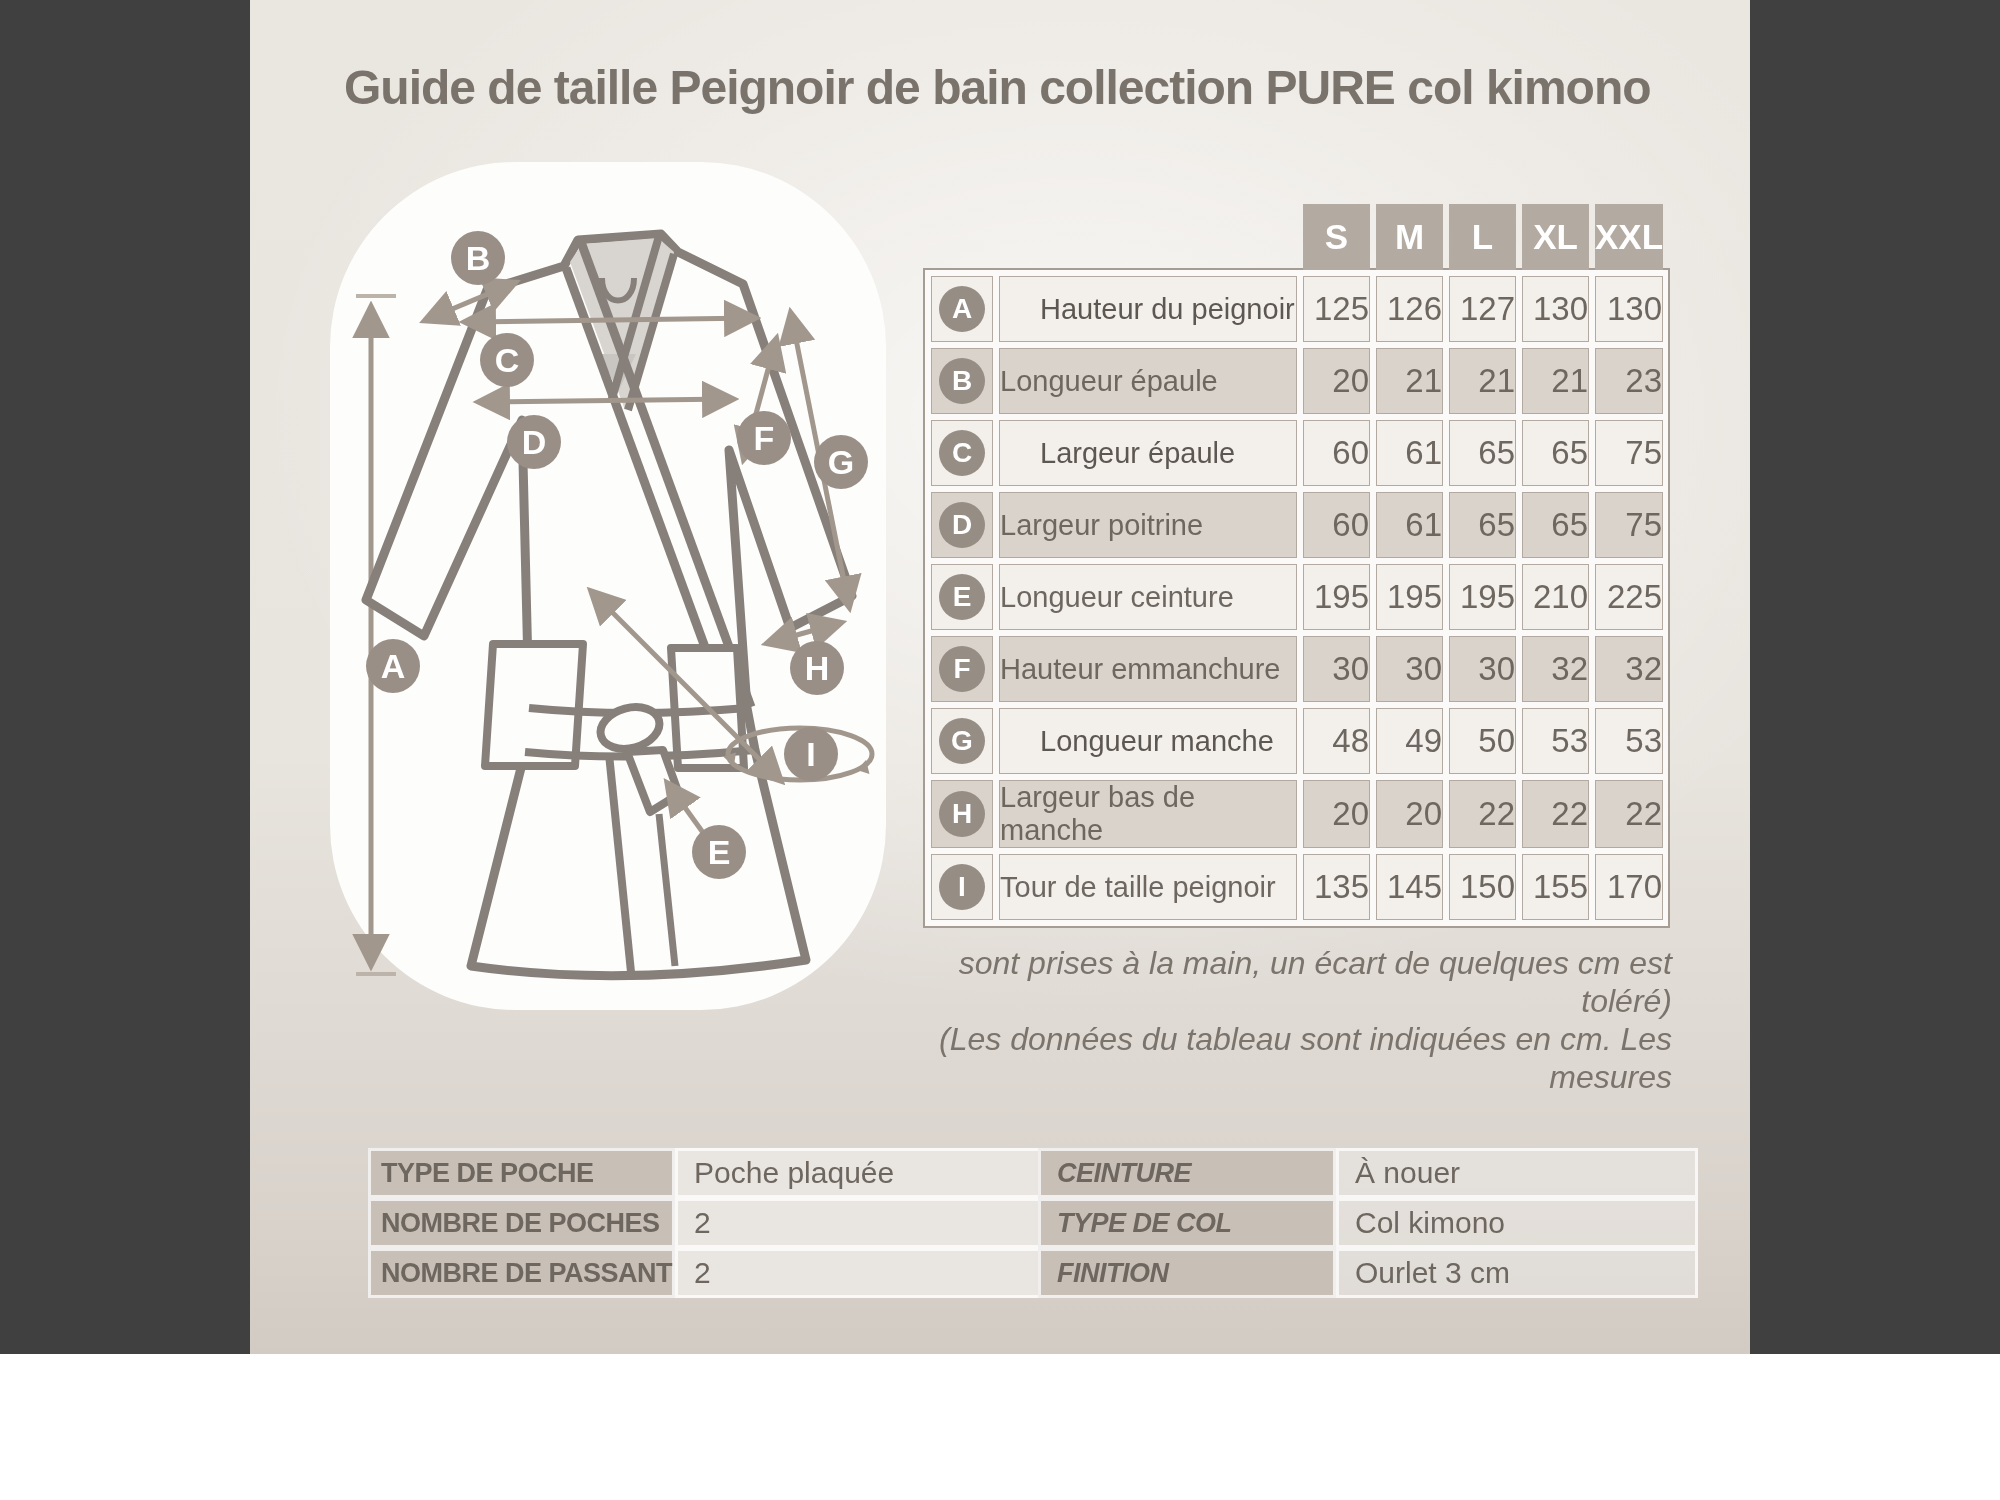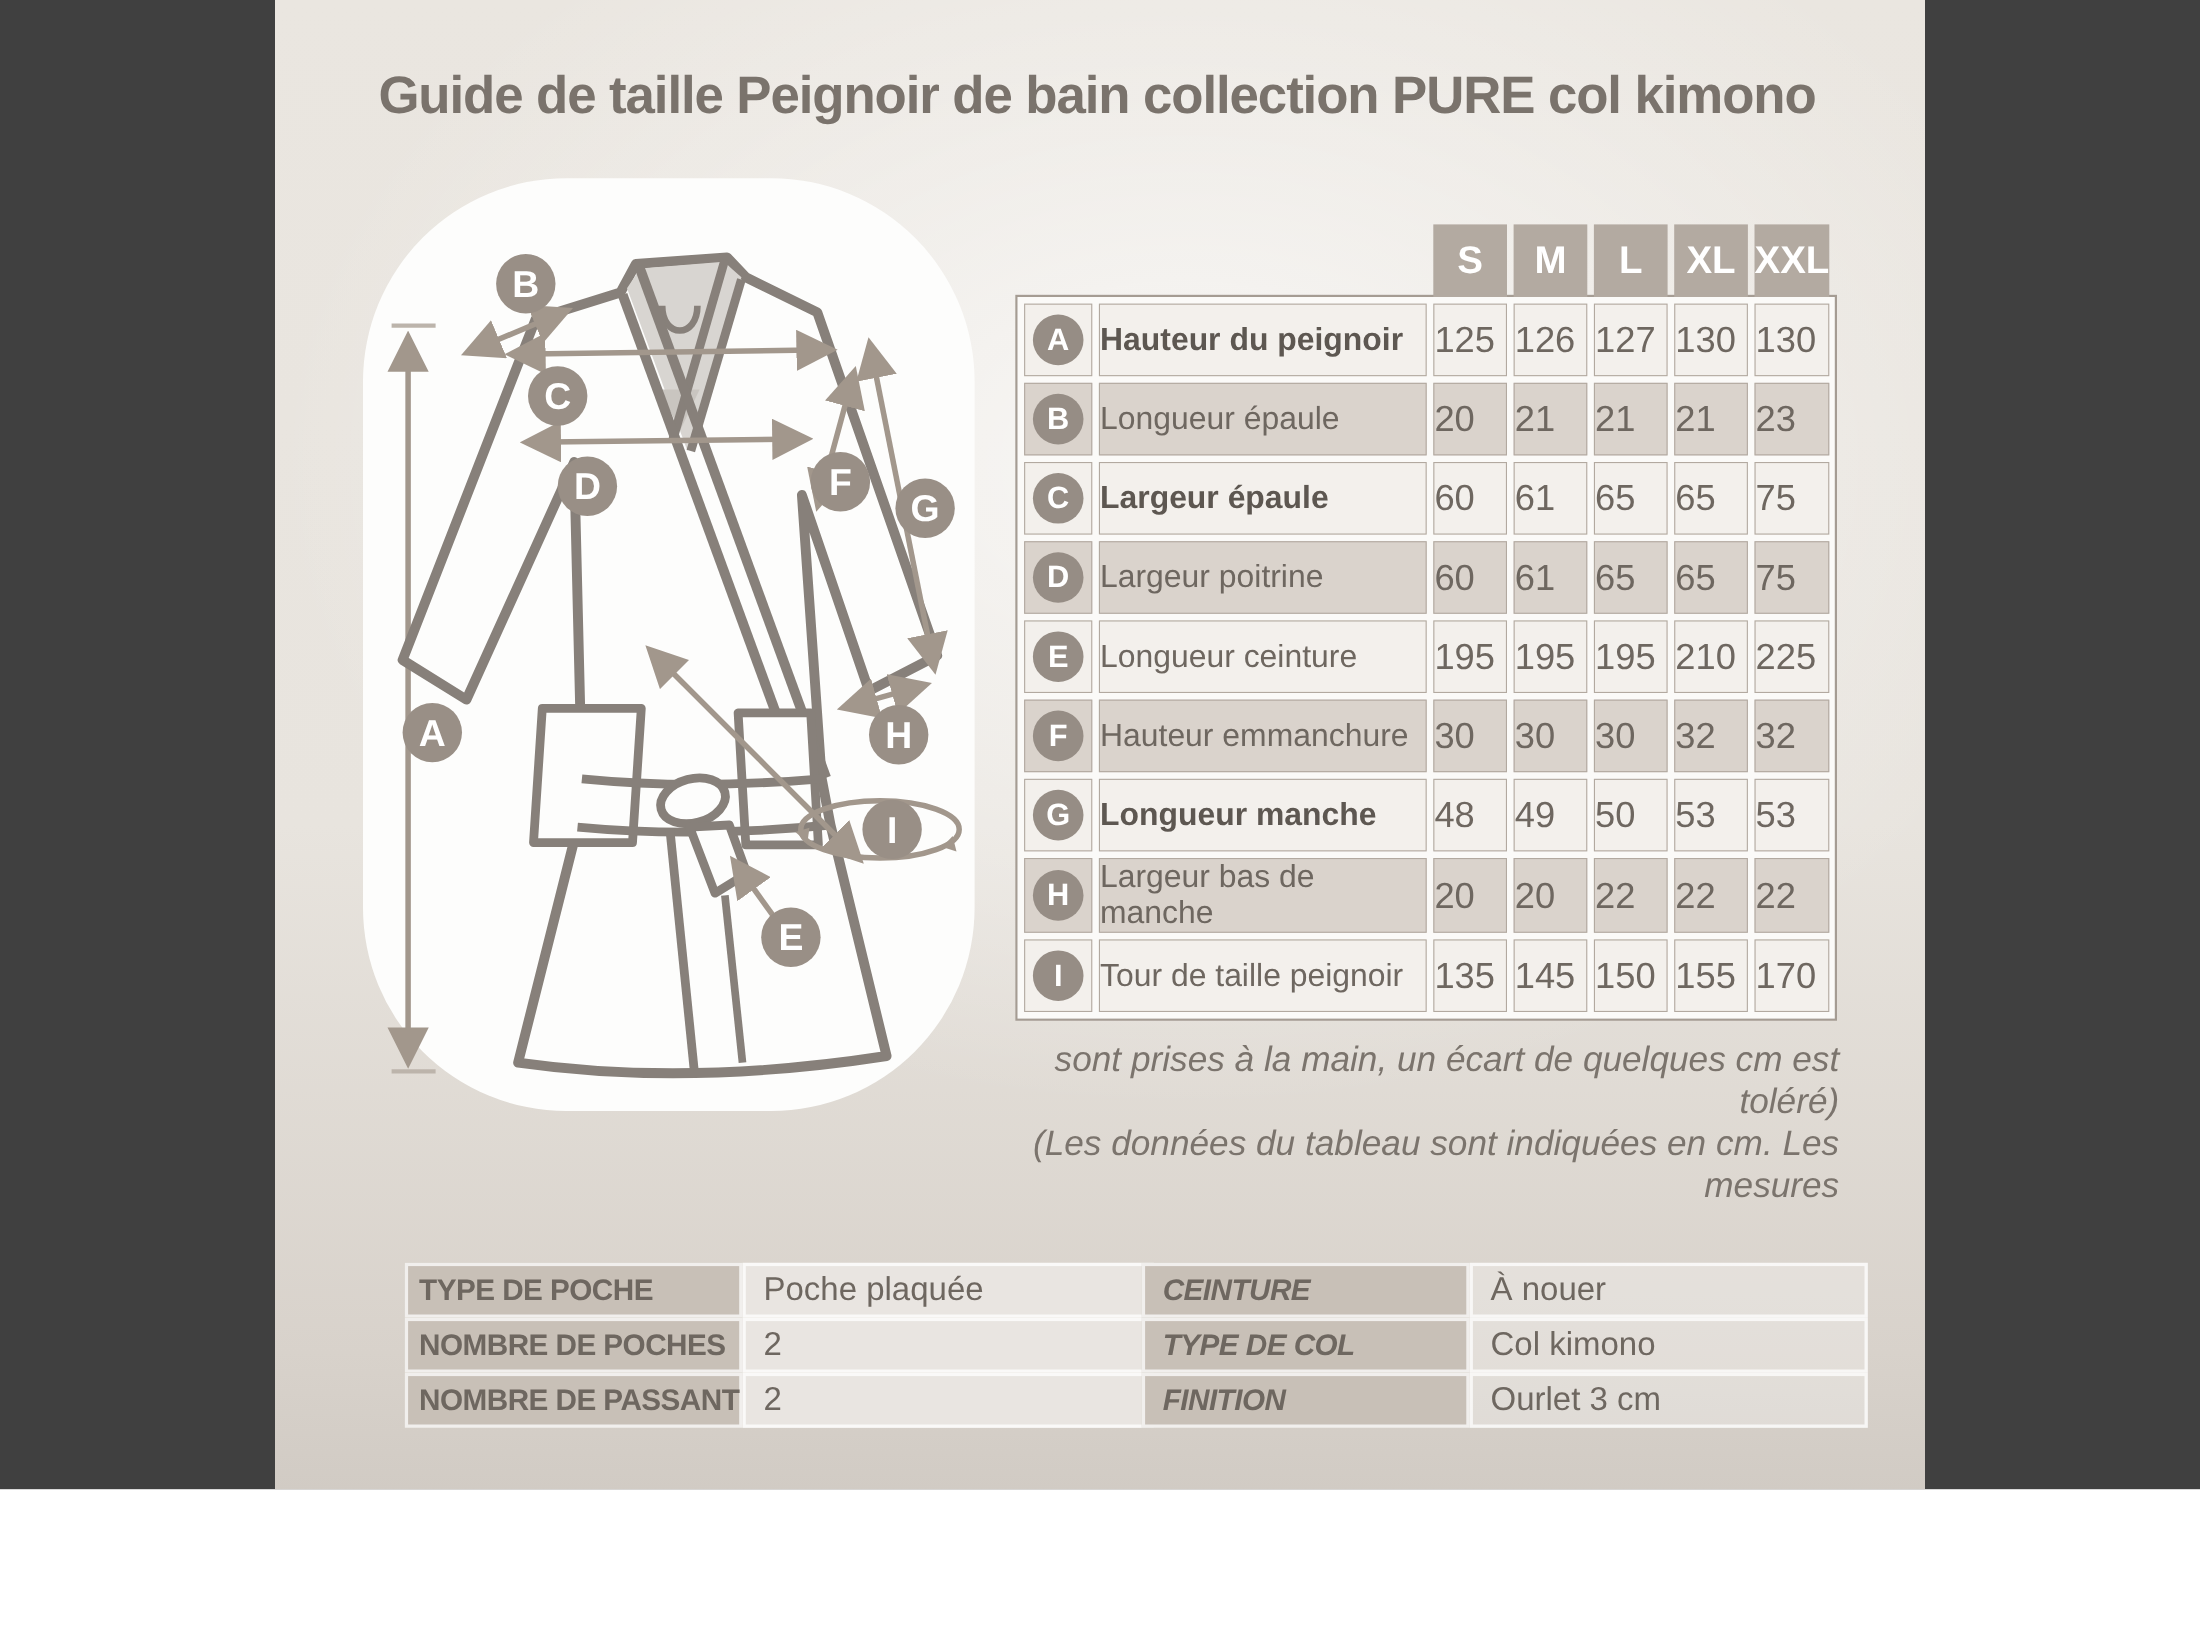--- a/index.html
+++ b/index.html
@@ -25,29 +25,29 @@
     position:absolute;left:673px;top:268px;width:747px;height:660px;
     border:2px solid #a59c93;background:#fbfaf8;box-sizing:border-box;
   }
   table.size-table{
     position:absolute;left:675px;top:198px;border-collapse:separate;border-spacing:6px;
     table-layout:fixed;
   }
   table.size-table td{height:66px;padding:0;box-sizing:border-box;}
   td.col-letter{width:62px;}
   td.col-label{width:298px;padding-left:18px;font-size:29px;color:#6e6760;}
-  td.col-val{width:67px;text-align:left;font-size:33px;color:#6e6760;}
+  td.col-val{width:67px;text-align:right;font-size:33px;color:#6e6760;}
   tr.size-head td{background:transparent;border:none;height:66px;}
   tr.size-head td.size-box{
     background:#b3aaa1;color:#ffffff;font-size:35px;font-weight:bold;text-align:center;
   }
   tr.data-row td{border:1px solid #b2a9a0;}
   tr.data-row.light td{background:#f3f0ec;}
   tr.data-row.dark td{background:#dad3cc;}
-  tr.data-row td.bold-label{font-weight:bold;color:#5d5751;}
+  tr.data-row td.bold-label{font-weight:normal;color:#5d5751;padding-left:40px;}
   .letter-badge{
     width:46px;height:46px;margin:0 auto;border-radius:50%;background:#968d85;
     color:#ffffff;font-size:28px;font-weight:bold;text-align:center;line-height:46px;
   }
   .table-note{
     position:absolute;left:650px;top:944px;width:772px;text-align:right;
     font-size:32px;line-height:38px;font-style:italic;color:#7b746d;
   }
 
   

